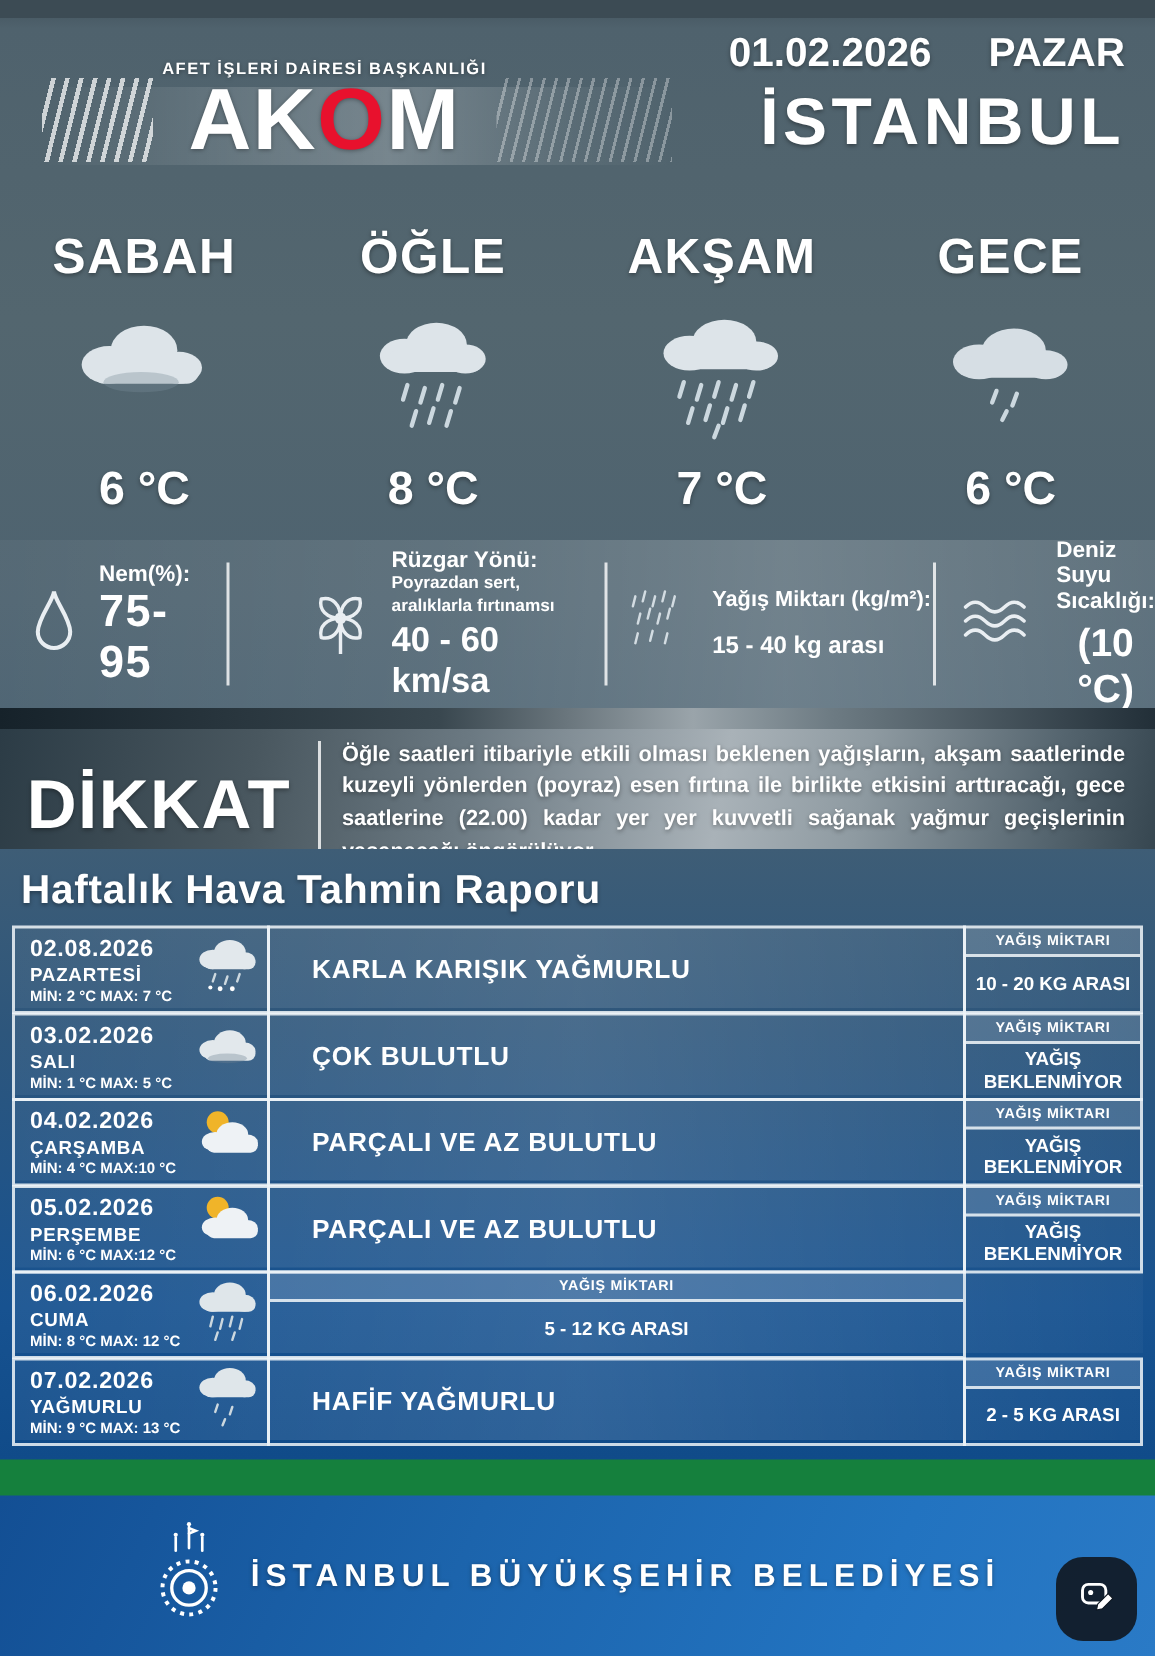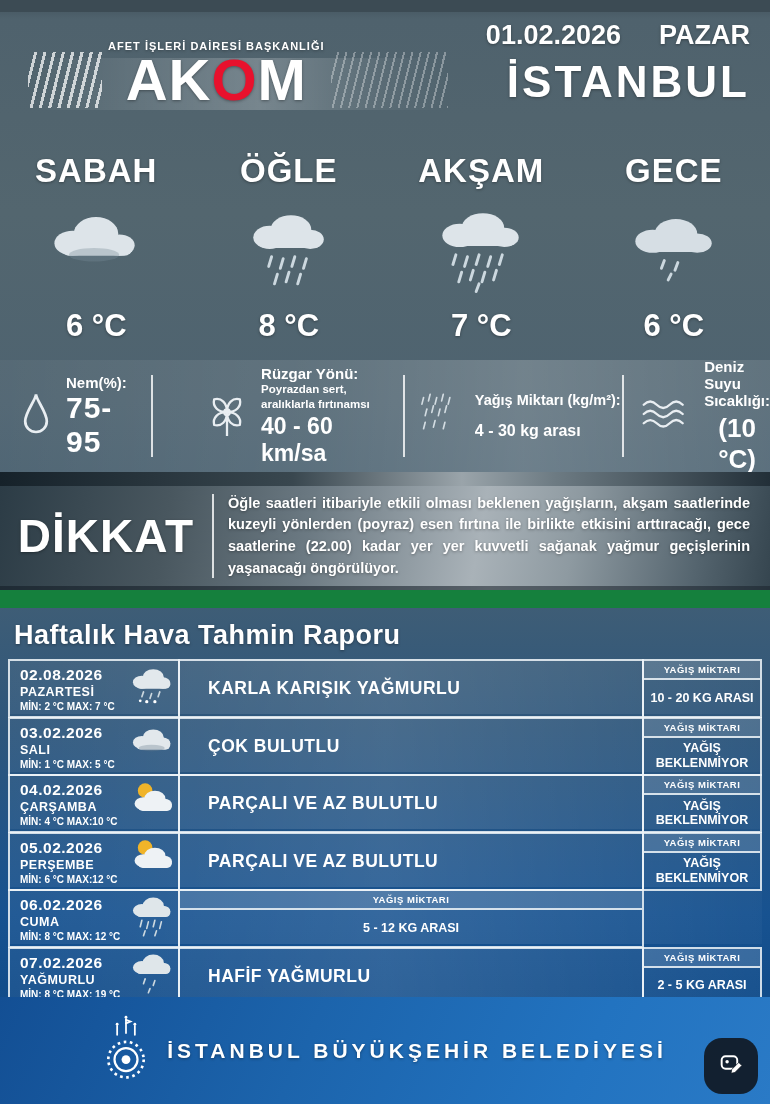--- a/index.html
+++ b/index.html
@@ -60,21 +60,21 @@
   .divider-bar{position:absolute;top:472px;left:0;width:770px;height:14px;
     background:linear-gradient(90deg,#16222a 0%,#39474f 38%,#9aa4aa 60%,#6d7b83 72%,#222f38 100%);}
   .warning{position:absolute;top:486px;left:0;width:770px;height:104px;display:flex;align-items:center;
     background:linear-gradient(100deg,#2c3c46 0%,#49575f 22%,#6b7982 40%,#a9b2b8 62%,#8e9aa1 74%,#55656f 90%,#35454f 100%);
     border-bottom:4px solid rgba(20,30,38,.55);box-sizing:border-box;}
   .warn-title{width:212px;text-align:center;font-size:46px;font-weight:900;letter-spacing:1px;}
   .warn-divider{width:2px;height:84px;background:rgba(255,255,255,.8);}
   .warn-text{flex:1;padding:6px 20px 6px 14px;font-size:14.5px;font-weight:700;line-height:1.5;text-align:justify;}
 
   
-  .weekly{position:absolute;top:608px;left:0;width:770px;height:407px;
+  .weekly{position:absolute;top:566px;left:0;width:770px;height:407px;
     background:linear-gradient(180deg,#3e5d76 0%,#2d567c 30%,#175290 75%,#104b89 100%);}
   .weekly-title{font-size:27px;font-weight:700;letter-spacing:.5px;padding:12px 0 8px 14px;}
   .wtable{margin:0 8px;}
   .wrow{display:grid;grid-template-columns:172px 1fr 118px;height:55px;margin-bottom:2.5px;
     background:linear-gradient(90deg,rgba(255,255,255,.05),rgba(255,255,255,.13) 50%,rgba(255,255,255,.03));}
   .wcell{border:2px solid rgba(238,244,248,.85);box-sizing:border-box;}
   .cell-date{position:relative;padding:5px 4px 4px 10px;}
   .d-date{font-size:15.5px;font-weight:800;letter-spacing:.5px;}
   .d-day{font-size:12.5px;font-weight:800;letter-spacing:.5px;margin-top:1px;}
   .d-minmax{font-size:10px;font-weight:800;margin-top:2px;white-space:nowrap;}
@@ -255,21 +255,21 @@
                 <line x1="28" y1="22" x2="26" y2="30"></line>
               <line x1="36" y1="18" x2="34" y2="26"></line>
                 <line x1="10" y1="38" x2="8" y2="46"></line>
               <line x1="22" y1="36" x2="20" y2="44"></line>
                 <line x1="34" y1="38" x2="32" y2="46"></line>
             </g>
           </svg>
         </span>
         <div class="mcol">
           <span class="m-label rain-label">Yağış Miktarı (kg/m²):</span>
-          <span class="rain-value">4 - 30 kg arası</span>
+          <span class="rain-value">15 - 40 kg arası</span>
         </div>
       </div>
       <div class="m-divider"></div>
       <div class="metric m-sea">
         <span>
           <svg width="52" height="38" viewBox="0 0 56 40">
             <g stroke="#e9eef2" stroke-width="2.5" fill="none" stroke-linecap="round">
               <path d="M4 10 q7 -7 14 0 t14 0 t14 0"></path>
               <path d="M4 20 q7 -7 14 0 t14 0 t14 0"></path>
               <path d="M4 30 q7 -7 14 0 t14 0 t14 0"></path>
@@ -428,21 +428,21 @@
         <div class="wcell cell-amt">
           <div class="amt-head">YAĞIŞ MİKTARI</div>
           <div class="amt-value">5 - 12  KG ARASI</div>
         </div>
       </div>
 
       <div class="wrow">
         <div class="wcell cell-date">
           <div class="d-date">07.02.2026</div>
           <div class="d-day">YAĞMURLU</div>
-          <div class="d-minmax">MİN: 8 °C MAX: 19 °C</div>
+          <div class="d-minmax">MİN: 9 °C MAX: 13 °C</div>
           <span class="d-icon">
             <svg width="52" height="48" viewBox="0 0 64 56">
               <g fill="#dfe6ea">
                   <ellipse cx="22" cy="20" rx="11" ry="8"></ellipse>
                   <ellipse cx="36" cy="14" rx="13" ry="10"></ellipse>
                   <ellipse cx="48" cy="21" rx="9" ry="7"></ellipse>
                   <rect x="15" y="17" width="42" height="11" rx="5.5"></rect>
                 </g>
               <g stroke="#ccd8df" stroke-width="2" stroke-linecap="round">
                 <line x1="26" y1="34" x2="24" y2="40"></line>

